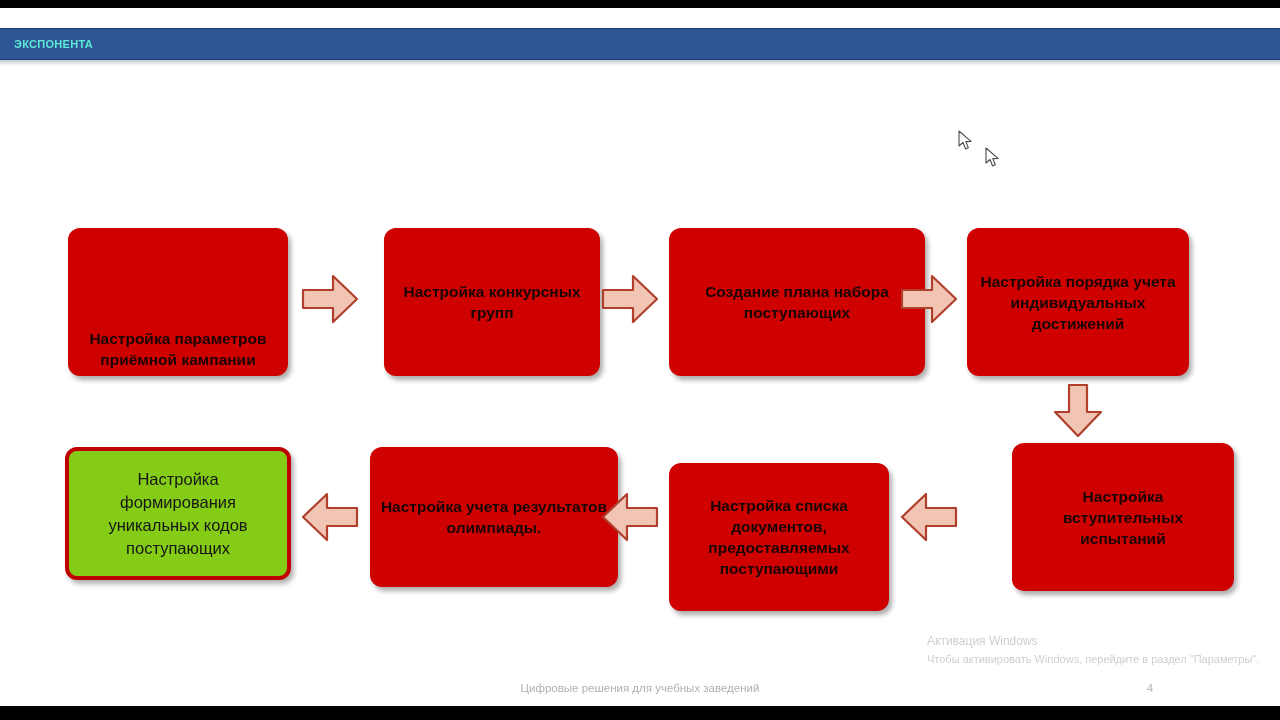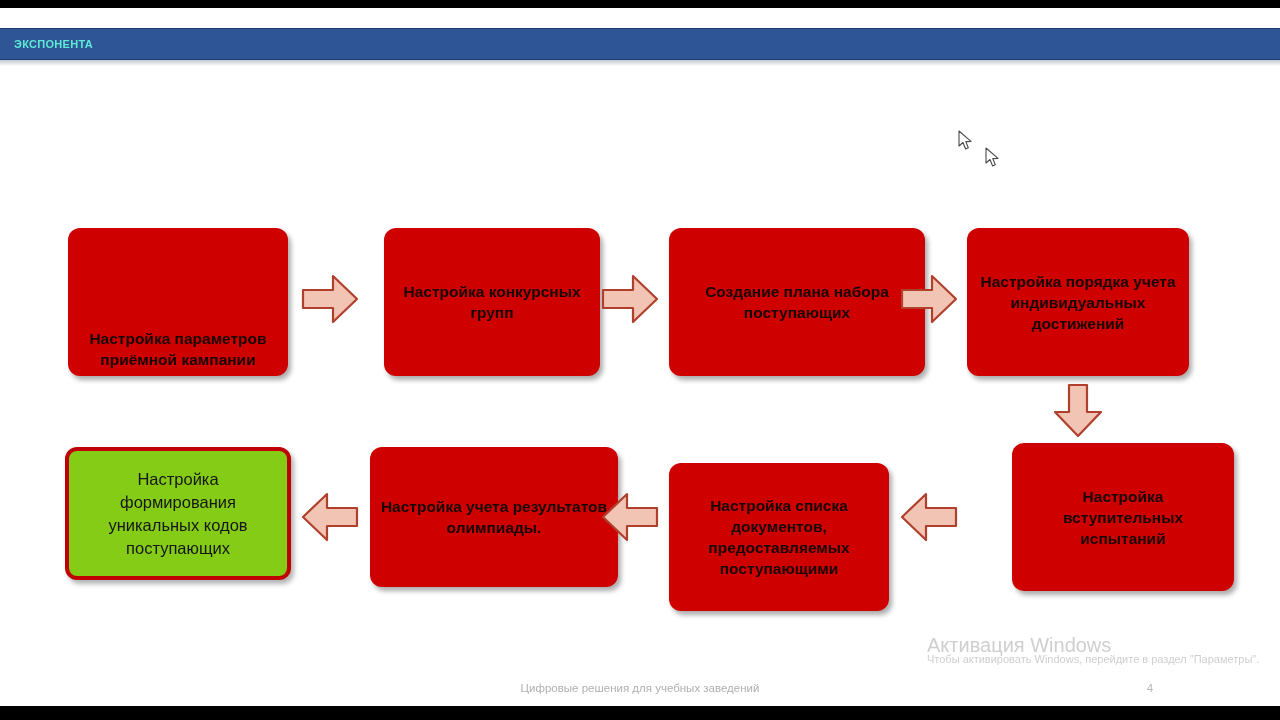--- a/index.html
+++ b/index.html
@@ -101,21 +101,21 @@
 
   
   .cursor { position: absolute; }
 
   
   .wm {
     position: absolute;
     color: #cfcfcf;
     white-space: nowrap;
   }
-  .wm-title { font-size: 20px; left: 927px; top: 634px; }
+  .wm-title { font-size: 12px; left: 927px; top: 634px; }
   .wm-sub { font-size: 11px; left: 927px; top: 653px; }
 
   .footer-note {
     position: absolute; left: 0; top: 682px; width: 1280px;
     text-align: center;
     font-size: 11.5px;
     color: #b0b0b0;
   }
   .page-num {
     position: absolute; left: 1130px; top: 682px; width: 40px;

